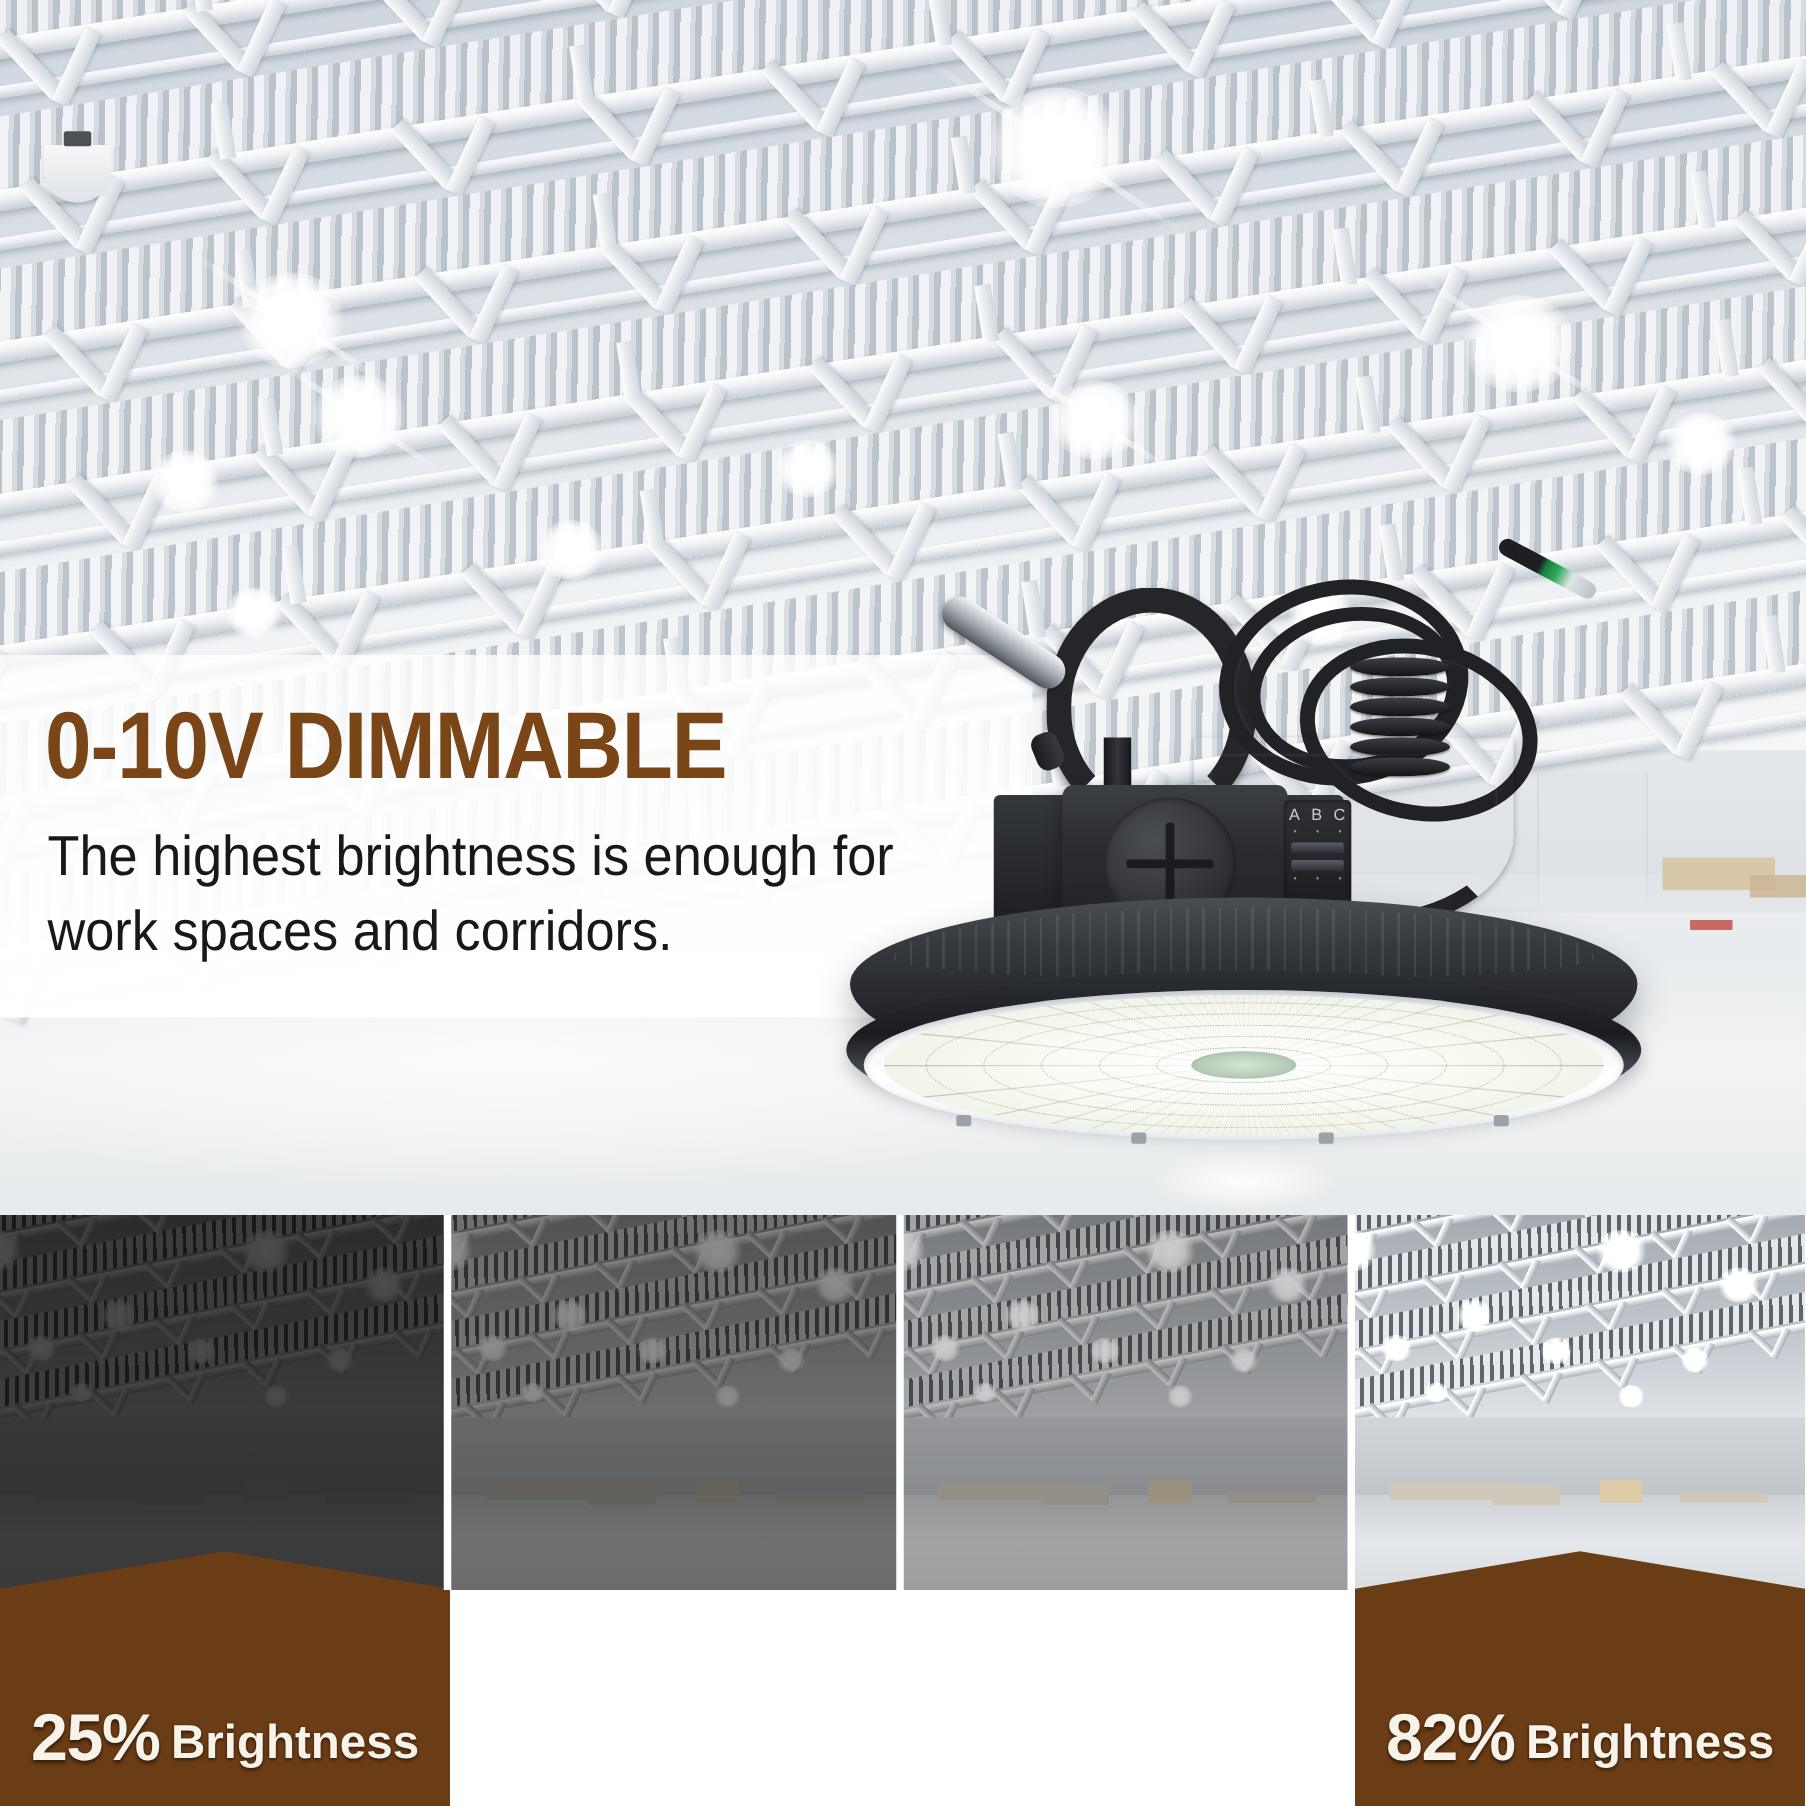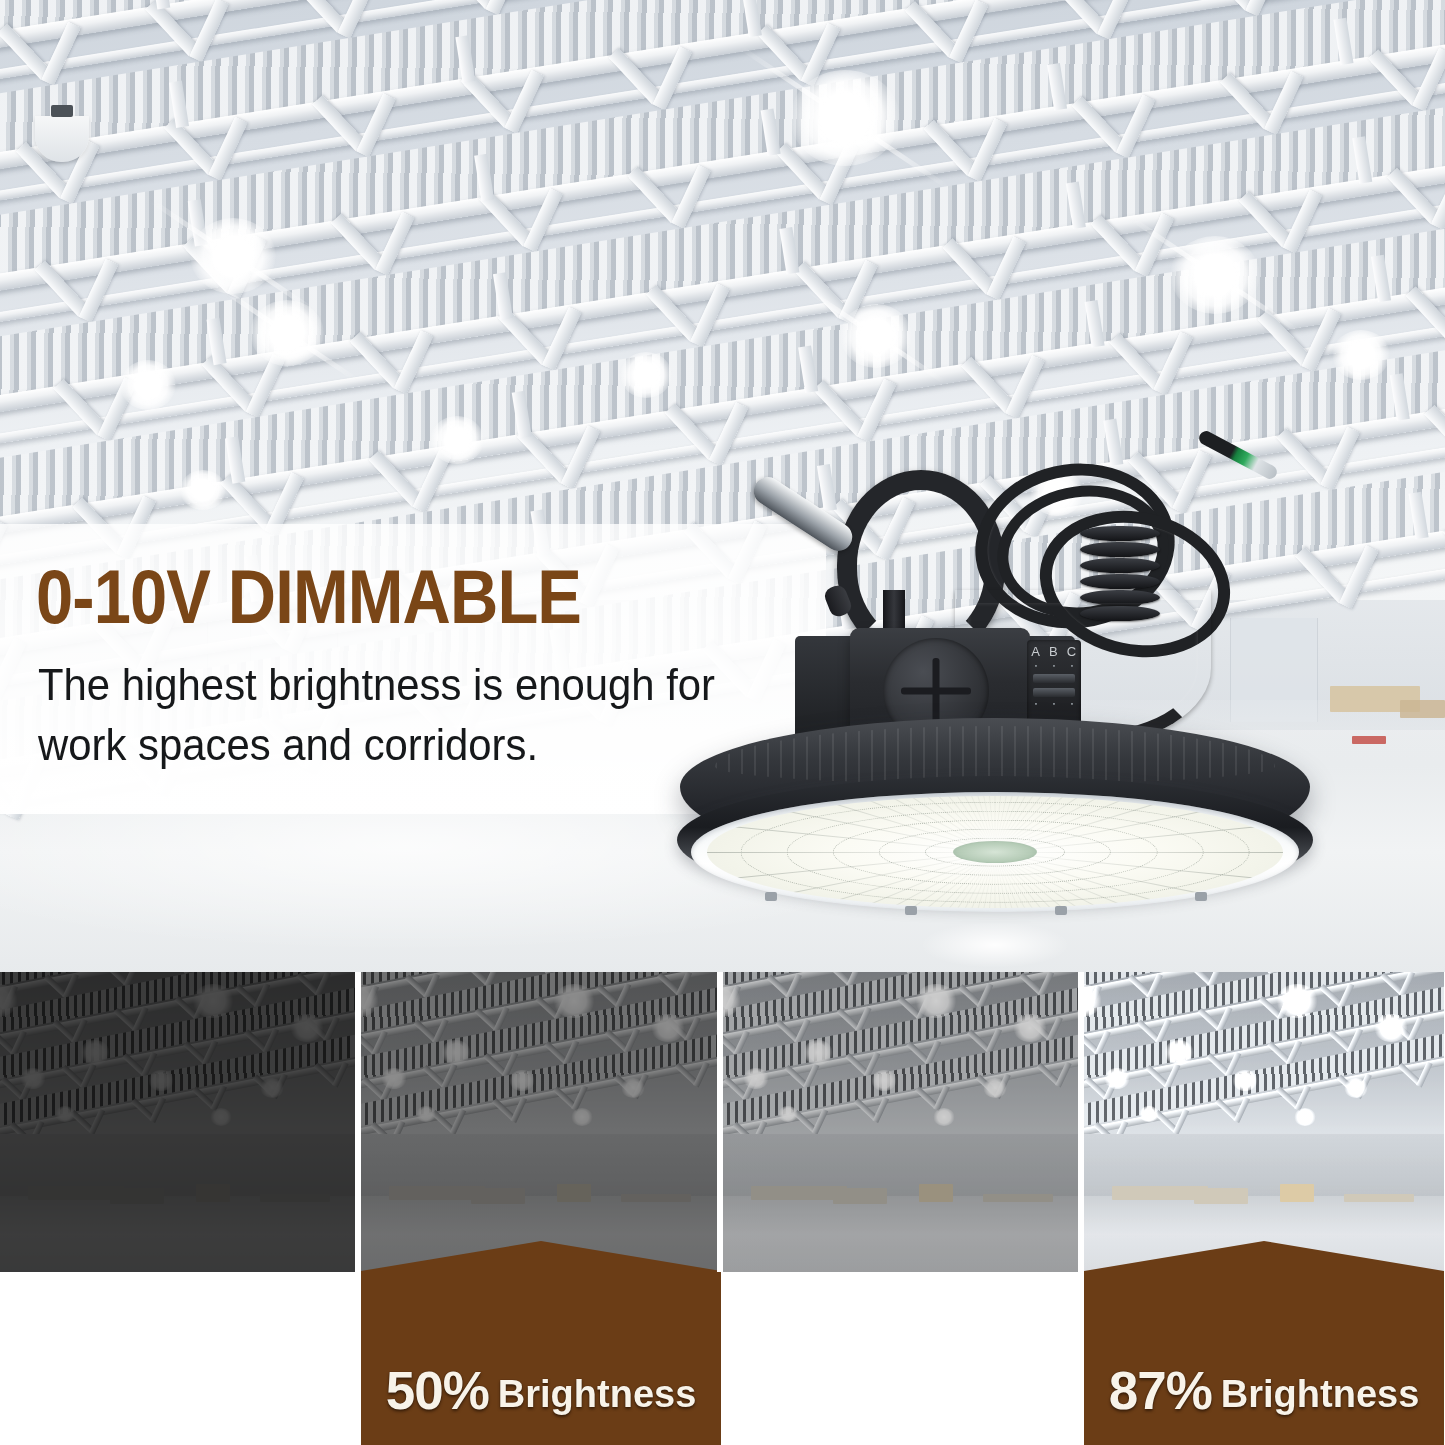--- a/index.html
+++ b/index.html
@@ -605,20 +605,28 @@
             <div class="sh-lamp" style="left:120px;top:82px;width:30px;height:25px"></div>
             <div class="sh-lamp" style="left:232px;top:26px;width:42px;height:34px"></div>
             <div class="sh-lamp" style="left:188px;top:112px;width:26px;height:21px"></div>
             <div class="sh-lamp" style="left:300px;top:120px;width:24px;height:20px"></div>
             <div class="sh-lamp" style="left:60px;top:110px;width:26px;height:21px"></div>
             <div class="sh-lamp" style="left:95px;top:148px;width:20px;height:16px"></div>
             <div class="sh-lamp" style="left:250px;top:150px;width:22px;height:18px"></div>
             <div class="sh-lamp" style="left:330px;top:56px;width:34px;height:28px"></div>
         </div>
       </div>
+      <div class="band">
+        <svg viewBox="0 0 360 218" preserveAspectRatio="none">
+          <polygon points="0,44 180,14 360,44 360,218 0,218" fill="#6b3d16"></polygon>
+        </svg>
+        <div class="label">
+          <span class="pct">25%</span><span class="bl">Brightness</span>
+        </div>
+      </div>
     </div>
       <div class="divider" style="left:355px"></div>
     <div class="panel" style="left:361px">
       <div class="shot">
         <div class="shot-bg" style="filter:brightness(0.55) saturate(0.35) contrast(1.02)">
           <div class="sh-sky"></div>
           <div class="sh-ceiling">
 
               <div class="sh-deck" style="top:0px"></div>
               <div class="sh-beam" style="top:24px"></div>
@@ -692,28 +700,20 @@
             <div class="sh-lamp" style="left:120px;top:82px;width:30px;height:25px"></div>
             <div class="sh-lamp" style="left:232px;top:26px;width:42px;height:34px"></div>
             <div class="sh-lamp" style="left:188px;top:112px;width:26px;height:21px"></div>
             <div class="sh-lamp" style="left:300px;top:120px;width:24px;height:20px"></div>
             <div class="sh-lamp" style="left:60px;top:110px;width:26px;height:21px"></div>
             <div class="sh-lamp" style="left:95px;top:148px;width:20px;height:16px"></div>
             <div class="sh-lamp" style="left:250px;top:150px;width:22px;height:18px"></div>
             <div class="sh-lamp" style="left:330px;top:56px;width:34px;height:28px"></div>
         </div>
       </div>
-      <div class="band">
-        <svg viewBox="0 0 360 218" preserveAspectRatio="none">
-          <polygon points="0,44 180,14 360,44 360,218 0,218" fill="#6b3d16"></polygon>
-        </svg>
-        <div class="label">
-          <span class="pct">50%</span><span class="bl">Brightness</span>
-        </div>
-      </div>
     </div>
       <div class="divider" style="left:717px"></div>
     <div class="panel" style="left:723px">
       <div class="shot">
         <div class="shot-bg" style="filter:brightness(0.8) saturate(0.6) contrast(1.02)">
           <div class="sh-sky"></div>
           <div class="sh-ceiling">
 
               <div class="sh-deck" style="top:0px"></div>
               <div class="sh-beam" style="top:24px"></div>
@@ -879,19 +879,19 @@
             <div class="sh-lamp" style="left:95px;top:148px;width:20px;height:16px"></div>
             <div class="sh-lamp" style="left:250px;top:150px;width:22px;height:18px"></div>
             <div class="sh-lamp" style="left:330px;top:56px;width:34px;height:28px"></div>
         </div>
       </div>
       <div class="band">
         <svg viewBox="0 0 360 218" preserveAspectRatio="none">
           <polygon points="0,44 180,14 360,44 360,218 0,218" fill="#6b3d16"></polygon>
         </svg>
         <div class="label">
-          <span class="pct">87%</span><span class="bl">Brightness</span>
+          <span class="pct">82%</span><span class="bl">Brightness</span>
         </div>
       </div>
     </div>
     </div>
 
 </div>
 
 </body></html>

